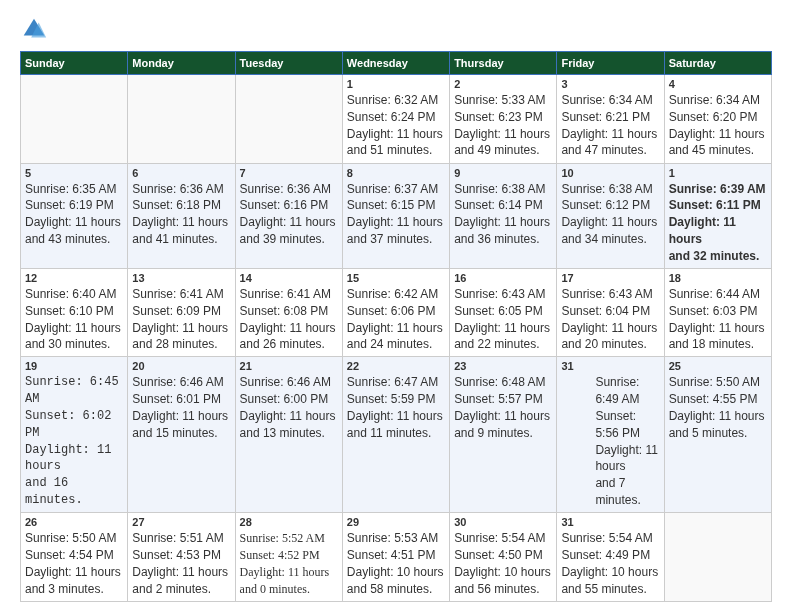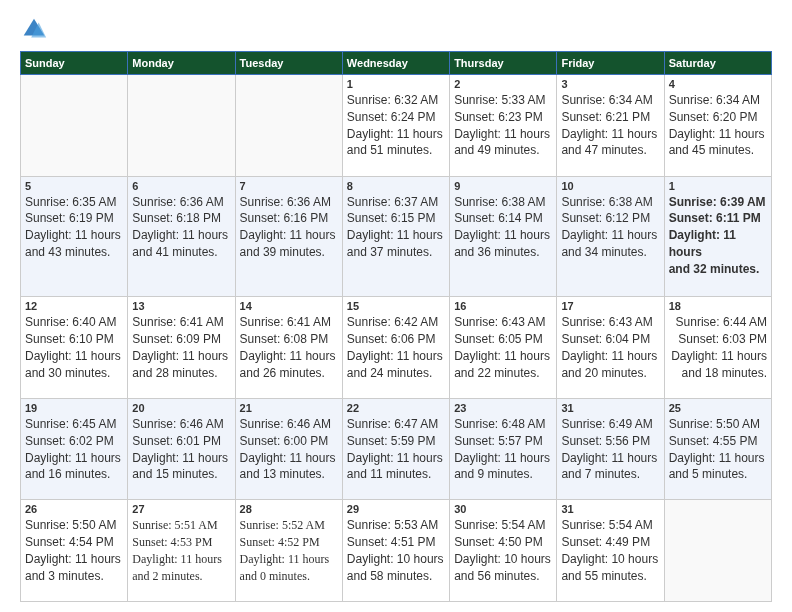--- a/index.html
+++ b/index.html
@@ -254,30 +254,30 @@
           </td>
           <td>
             <span class="day-number">17</span>
             <div class="cell-info" style="white-space: pre-line;">Sunrise: 6:43 AM
 Sunset: 6:04 PM
 Daylight: 11 hours
 and 20 minutes.</div>
           </td>
           <td>
             <span class="day-number">18</span>
-            <div class="cell-info" style="white-space: pre-line; text-align: right;">Sunrise: 6:44 AM
+            <div class="cell-info" style="white-space: pre-line;">Sunrise: 6:44 AM
 Sunset: 6:03 PM
 Daylight: 11 hours
 and 18 minutes.</div>
           </td>
         </tr>
         <tr class="row-shade">
           <td>
             <span class="day-number">19</span>
-            <div class="cell-info" style="white-space: pre-line;">Sunrise: 6:45 AM
+            <div class="cell-info" style="white-space: pre-line; font-family: Liberation Mono, monospace;">Sunrise: 6:45 AM
 Sunset: 6:02 PM
 Daylight: 11 hours
 and 16 minutes.</div>
           </td>
           <td>
             <span class="day-number">20</span>
             <div class="cell-info" style="white-space: pre-line;">Sunrise: 6:46 AM
 Sunset: 6:01 PM
 Daylight: 11 hours
 and 15 minutes.</div>
@@ -298,21 +298,21 @@
           </td>
           <td>
             <span class="day-number">23</span>
             <div class="cell-info" style="white-space: pre-line;">Sunrise: 6:48 AM
 Sunset: 5:57 PM
 Daylight: 11 hours
 and 9 minutes.</div>
           </td>
           <td>
             <span class="day-number">31</span>
-            <div class="cell-info" style="white-space: pre-line;">Sunrise: 6:49 AM
+            <div class="cell-info" style="white-space: pre-line; margin-left: 34px;">Sunrise: 6:49 AM
 Sunset: 5:56 PM
 Daylight: 11 hours
 and 7 minutes.</div>
           </td>
           <td>
             <span class="day-number">25</span>
             <div class="cell-info" style="white-space: pre-line;">Sunrise: 5:50 AM
 Sunset: 4:55 PM
 Daylight: 11 hours
 and 5 minutes.</div>
@@ -321,21 +321,21 @@
         <tr>
           <td>
             <span class="day-number">26</span>
             <div class="cell-info" style="white-space: pre-line;">Sunrise: 5:50 AM
 Sunset: 4:54 PM
 Daylight: 11 hours
 and 3 minutes.</div>
           </td>
           <td>
             <span class="day-number">27</span>
-            <div class="cell-info" style="white-space: pre-line; font-family: Liberation Serif, serif;">Sunrise: 5:51 AM
+            <div class="cell-info" style="white-space: pre-line;">Sunrise: 5:51 AM
 Sunset: 4:53 PM
 Daylight: 11 hours
 and 2 minutes.</div>
           </td>
           <td>
             <span class="day-number">28</span>
             <div class="cell-info" style="white-space: pre-line; font-family: Liberation Serif, serif;">Sunrise: 5:52 AM
 Sunset: 4:52 PM
 Daylight: 11 hours
 and 0 minutes.</div>

